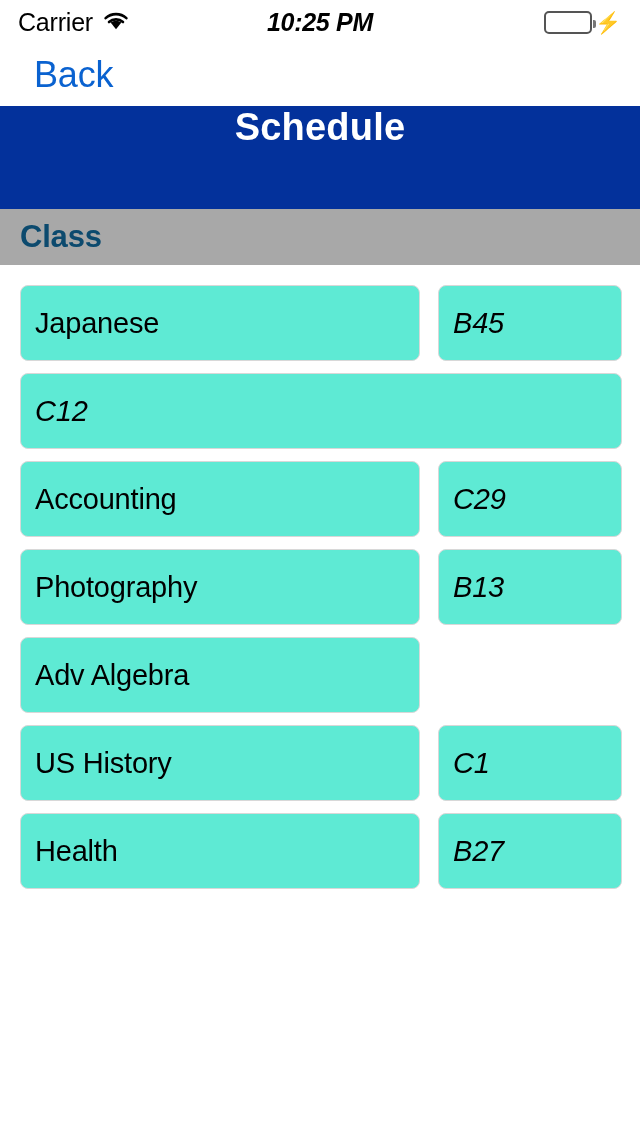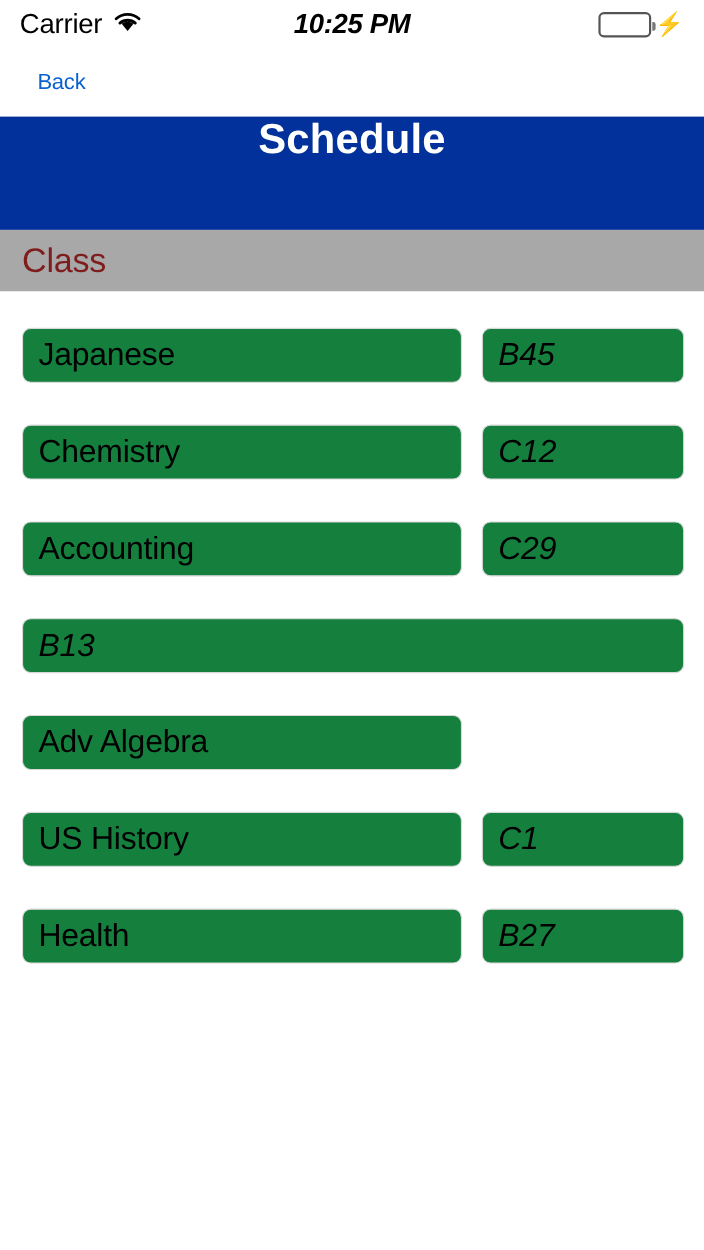--- a/index.html
+++ b/index.html
@@ -90,21 +90,21 @@
   
   .back-bar {
     height: 62px;
     flex: 0 0 62px;
     display: flex;
     align-items: center;
     padding: 0 34px;
     background: #ffffff;
   }
   .back-button {
-    font-size: 20px;
+    font-size: 36px;
     color: #0a62d0;
     letter-spacing: -0.2px;
     cursor: pointer;
   }
 
   
   .title-bar {
     flex: 0 0 103px;
     background: #03319b;
     display: flex;
@@ -120,22 +120,23 @@
 
   
   .header-row {
     flex: 0 0 56px;
     background: #a8a8a8;
     display: flex;
     align-items: center;
   }
   .header-cell {
     font-size: 31px;
-    color: #7f1d1d;
-    letter-spacing: -0.2px;
+    color: #0c4a6e;
+    letter-spacing: -0.2px;
+    font-weight: bold;
   }
   .header-cell.class-col {
     width: 417px;
     padding-left: 20px;
   }
   .header-cell.room-col {
     flex: 1;
     padding-left: 18px;
   }
 
@@ -145,24 +146,24 @@
     padding: 14px 0 0 0;
     background: #ffffff;
   }
   .table-row {
     display: flex;
     align-items: center;
     height: 88px;
     padding: 0 18px 0 20px;
   }
   .cell {
-    height: 50px;
+    height: 76px;
     border: 1px solid #d8d8d8;
     border-radius: 8px;
-    background: #15803d;
+    background: #5eead4;
     display: flex;
     align-items: center;
     padding: 0 14px;
     font-size: 29px;
     color: #000000;
     letter-spacing: -0.2px;
     overflow: hidden;
     white-space: nowrap;
   }
   .cell.class-cell {
@@ -210,28 +211,28 @@
   <div class="header-row">
     <span class="header-cell class-col">Class</span>
   </div>
 
   <div class="table-body">
     <div class="table-row">
       <span class="cell class-cell">Japanese</span>
       <span class="cell room-cell">B45</span>
     </div>
     <div class="table-row">
-      <span class="cell class-cell">Chemistry</span>
       <span class="cell room-cell">C12</span>
     </div>
     <div class="table-row">
       <span class="cell class-cell">Accounting</span>
       <span class="cell room-cell">C29</span>
     </div>
     <div class="table-row">
+      <span class="cell class-cell">Photography</span>
       <span class="cell room-cell">B13</span>
     </div>
     <div class="table-row">
       <span class="cell class-cell">Adv Algebra</span>
     </div>
     <div class="table-row">
       <span class="cell class-cell">US History</span>
       <span class="cell room-cell">C1</span>
     </div>
     <div class="table-row">

